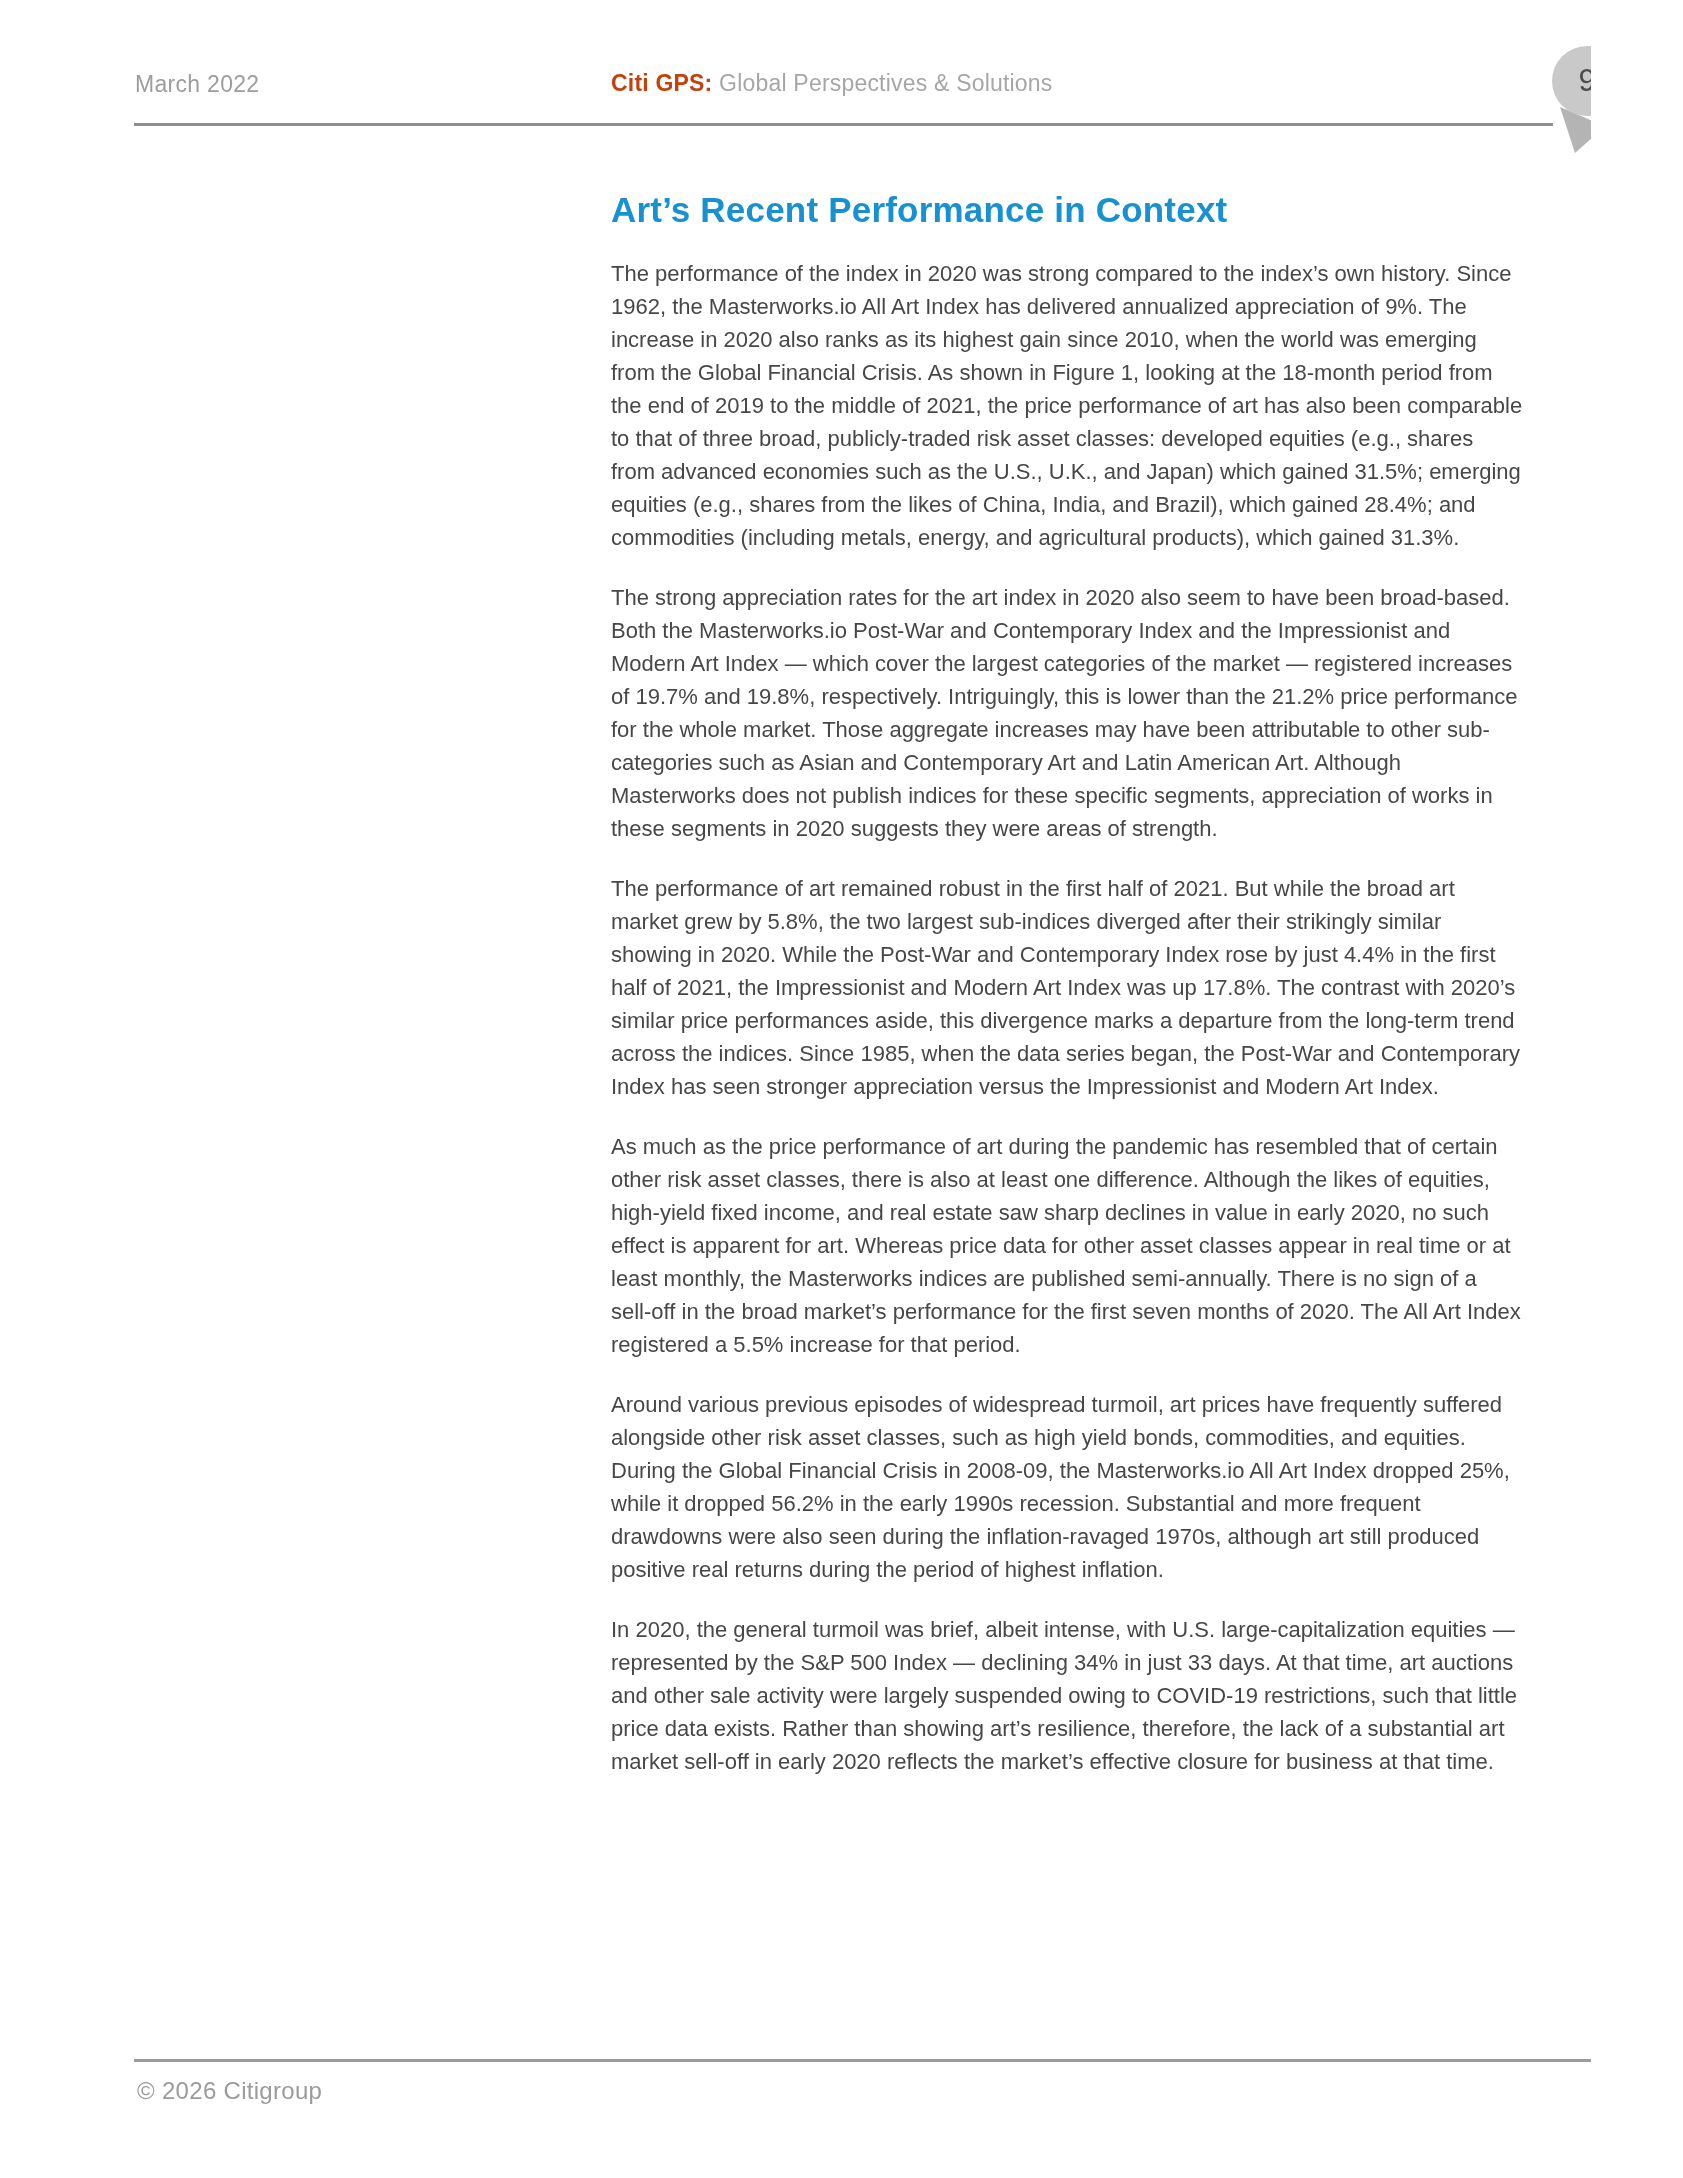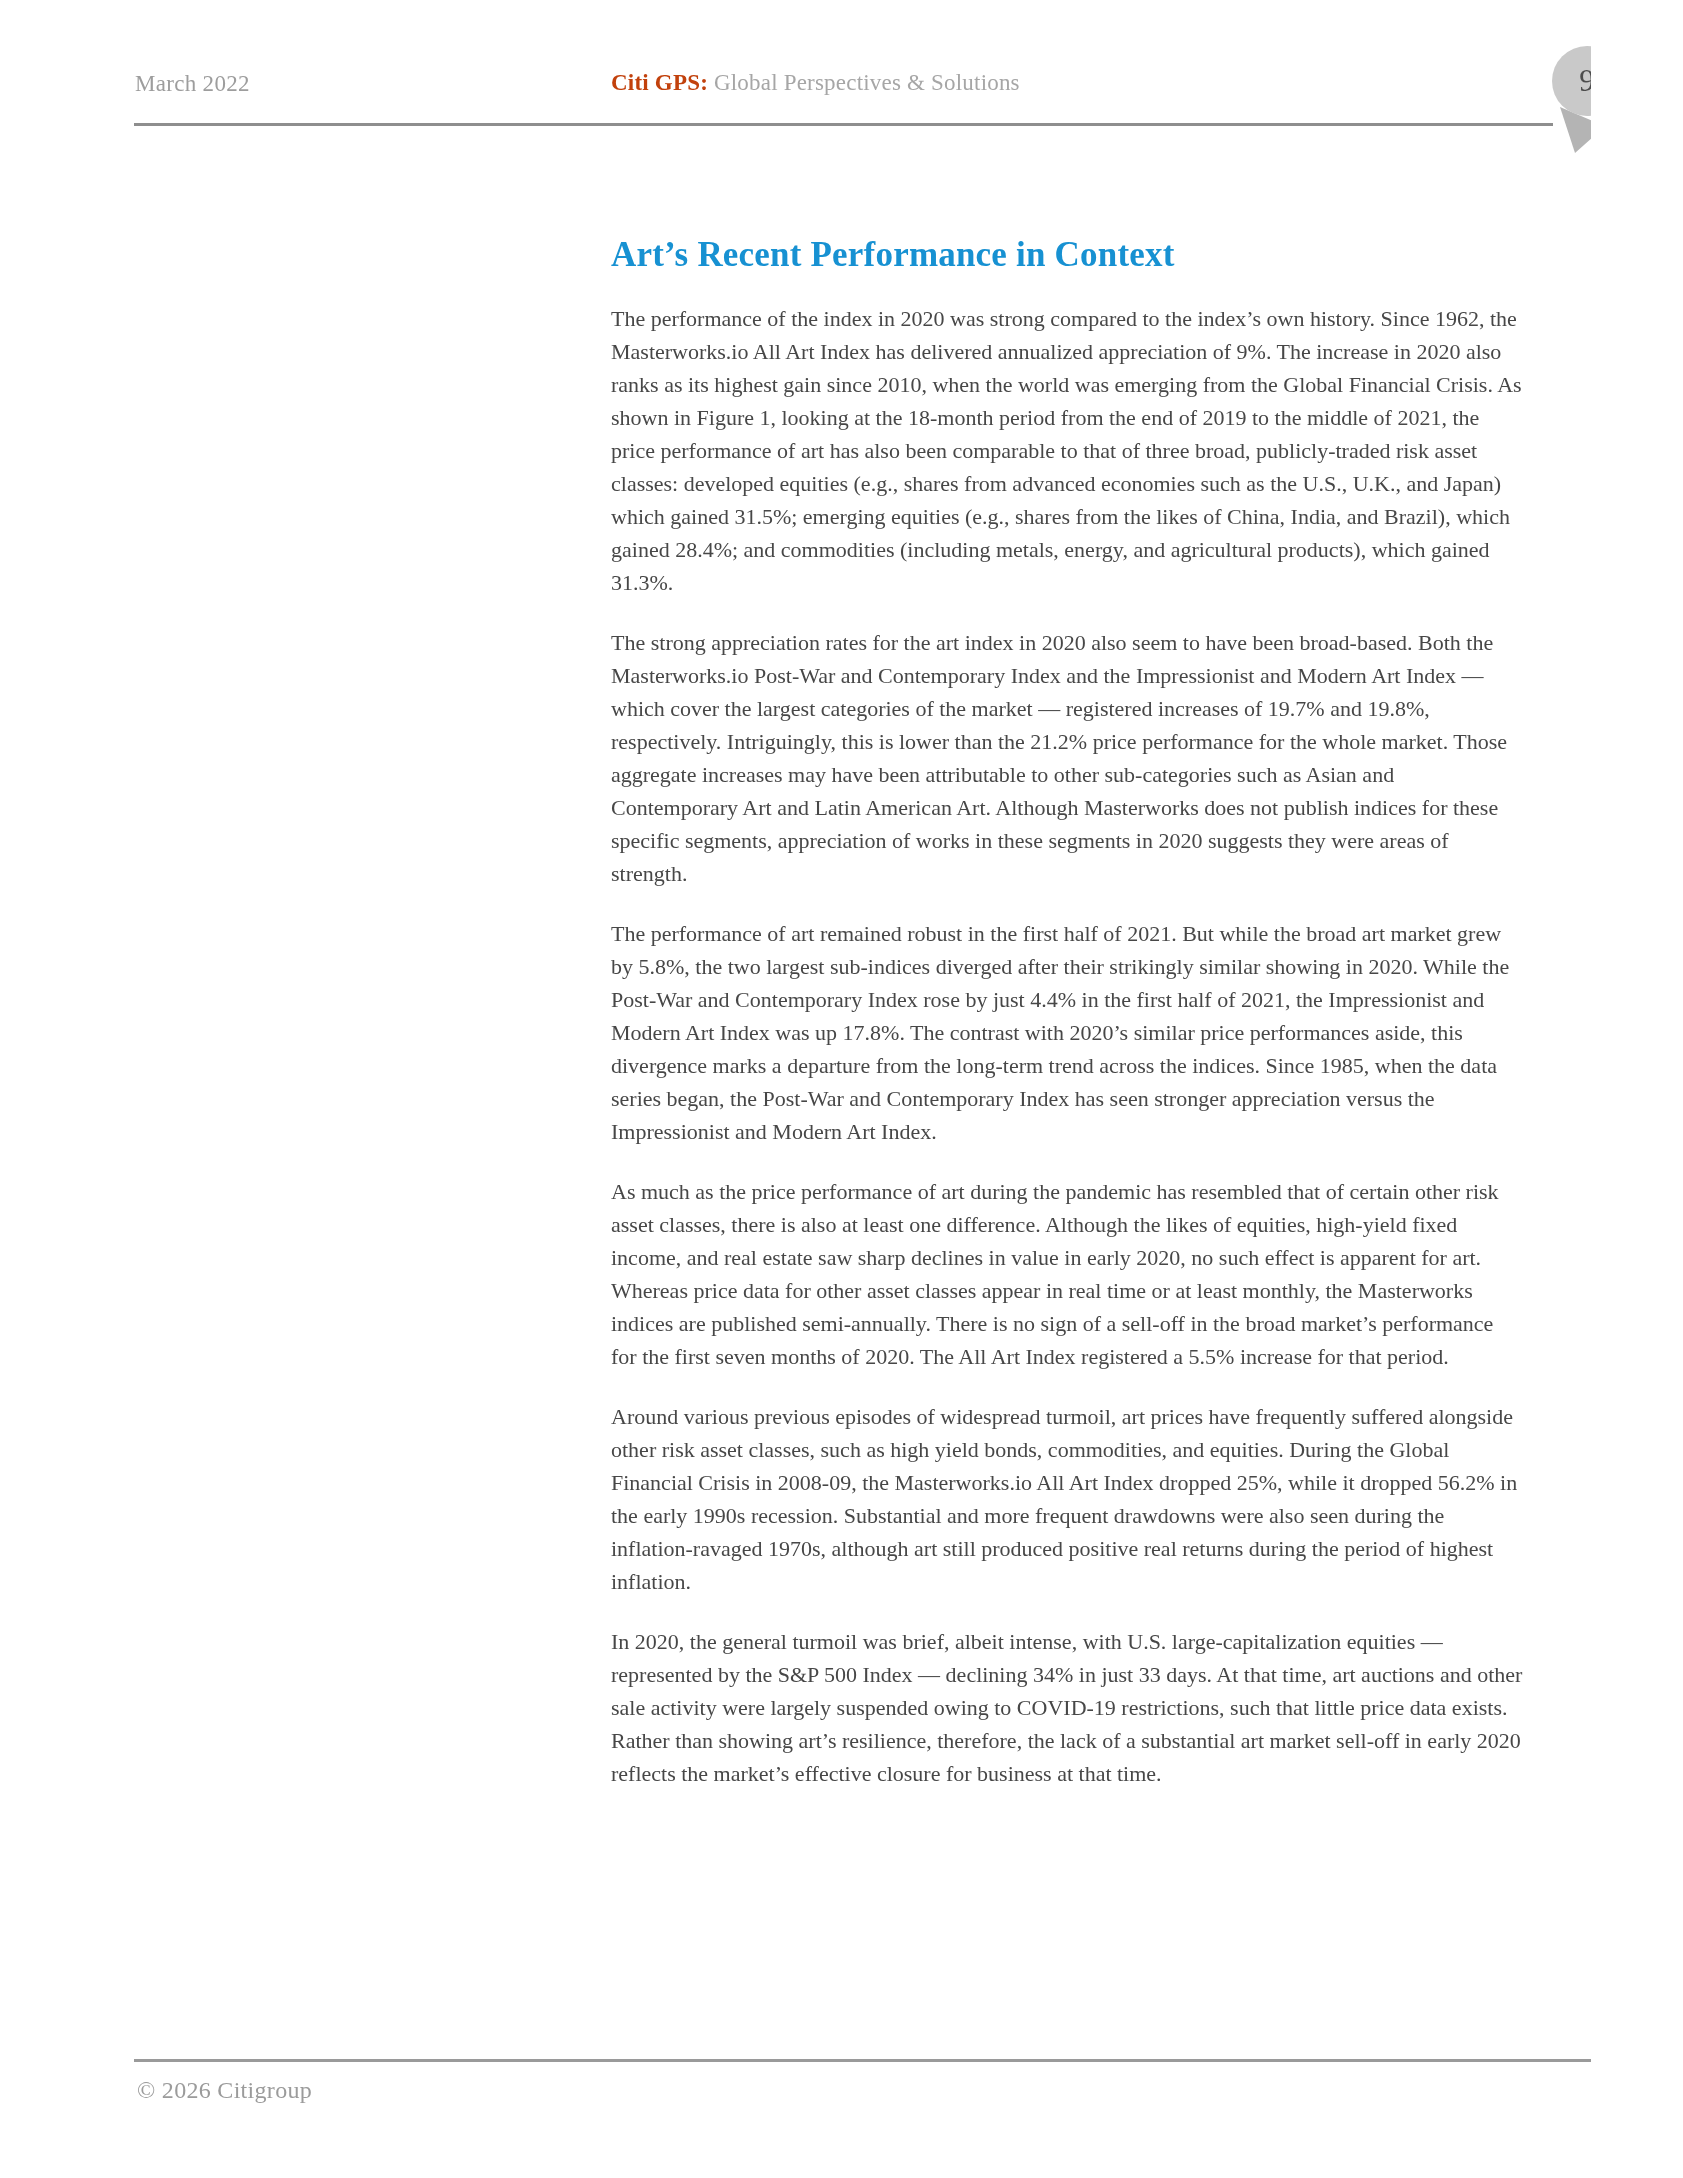--- a/index.html
+++ b/index.html
@@ -2,21 +2,21 @@
 <html><head>
 <meta charset="utf-8">
 <style>
   * { margin: 0; padding: 0; box-sizing: border-box; }
   html, body { background: #ffffff; }
   .page {
     position: relative;
     width: 1591px;
     height: 2178px;
     background: #ffffff;
-    font-family: Liberation Serif, serif;
+    font-family: Liberation Sans, sans-serif;
     overflow: hidden;
     border-radius: 13px;
   }
 
   
   .header-date {
     position: absolute;
     left: 135px;
     top: 71px;
     font-size: 23px;
@@ -86,21 +86,20 @@
     left: 611px;
     top: 190px;
     width: 912px;
   }
   .article-title {
     font-size: 35px;
     font-weight: bold;
     color: #1791d2;
     margin-bottom: 27px;
     letter-spacing: 0.2px;
-    margin-top: 45px;
   }
   .article p {
     font-size: 22px;
     line-height: 33px;
     color: #474747;
     margin-bottom: 27px;
     text-align: left;
   }
 
   

